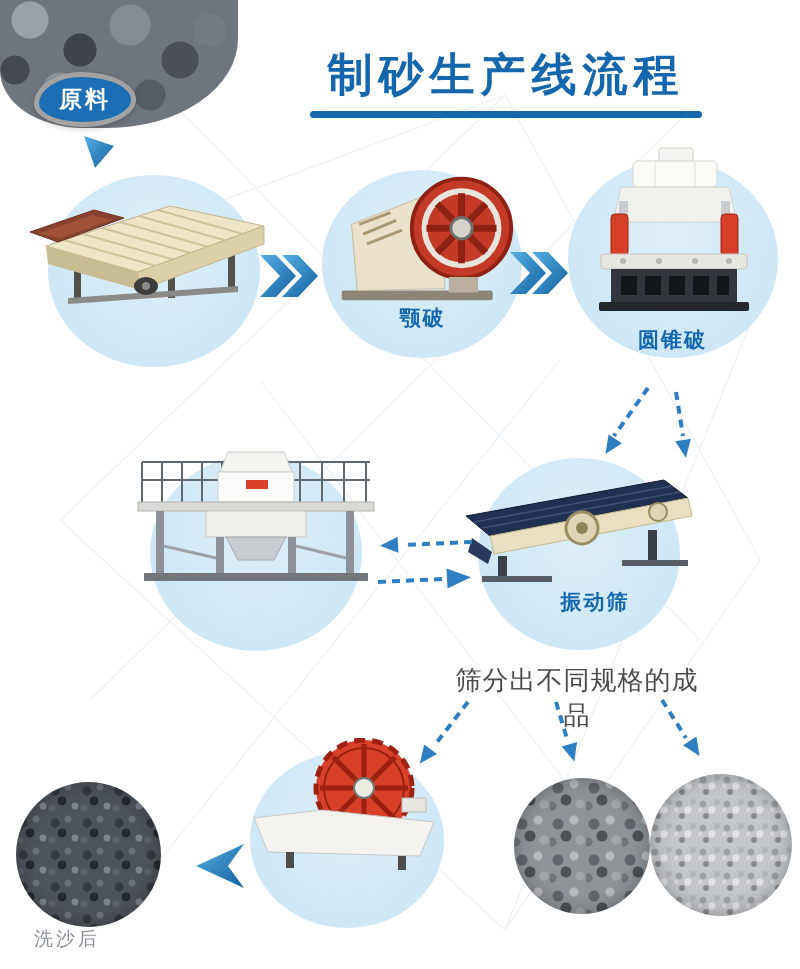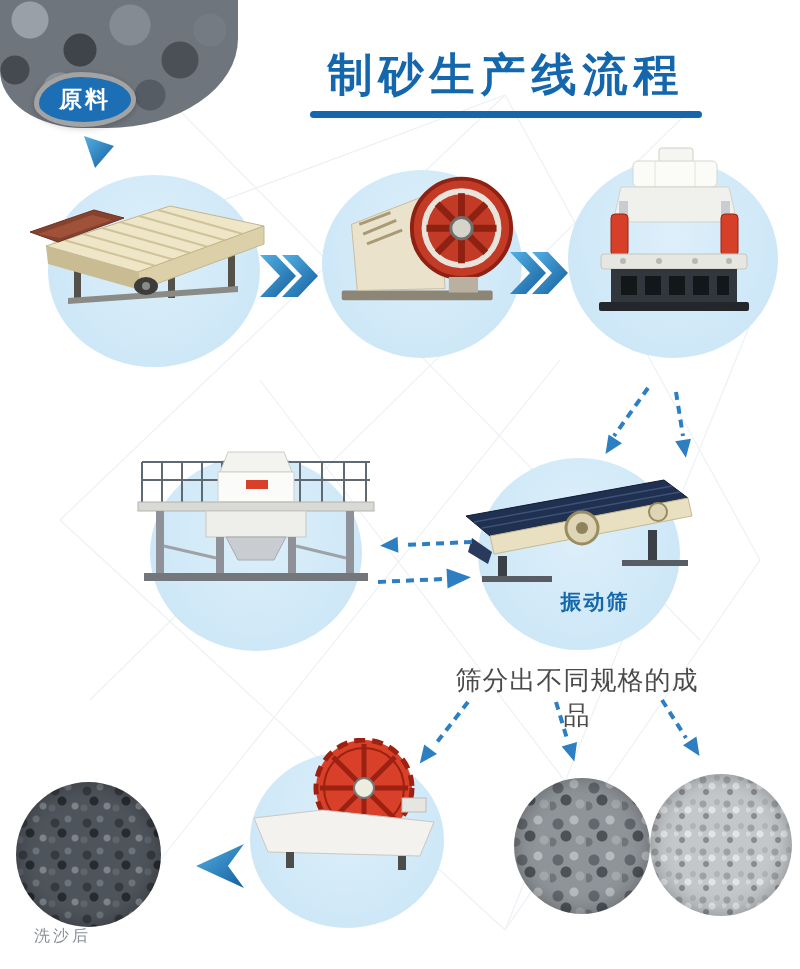--- a/index.html
+++ b/index.html
@@ -56,21 +56,21 @@
     radial-gradient(circle at 2px 28px,#70757a 4px,transparent 5px);
     background-size:36px 36px;}
   .gravel-fine{background-color:#c3c7ca;background-image:
     radial-gradient(circle at 5px 6px,#9da1a4 3px,transparent 4px),
     radial-gradient(circle at 14px 12px,#e2e4e6 3px,transparent 4px),
     radial-gradient(circle at 8px 18px,#888c90 2.5px,transparent 3.5px),
     radial-gradient(circle at 19px 4px,#b0b4b7 2.5px,transparent 3.5px),
     radial-gradient(circle at 2px 12px,#d6d8da 2px,transparent 3px);
     background-size:24px 24px;}
   .note{position:absolute;z-index:6;font-size:26px;color:var(--note-gray);letter-spacing:1px;}
-  .caption{position:absolute;z-index:6;font-size:16px;color:var(--caption-gray);letter-spacing:3px;}
+  .caption{position:absolute;z-index:6;font-size:19px;color:var(--caption-gray);letter-spacing:3px;}
 </style>
 </head>
 <body>
 
 <div id="poster">
 
   <svg class="bg-lines" width="800" height="969">
     <g stroke="#edf1f5" stroke-width="1.2" fill="none">
       <line x1="505" y1="95" x2="60" y2="520"></line>
       <line x1="505" y1="95" x2="760" y2="560"></line>
@@ -317,18 +317,20 @@
       <g transform="translate(693,746) rotate(-33)">
           <polygon class="head" points="0,12 -8,-6 8,-6"></polygon>
         </g>
     </g>
 
     <g>
       <polygon points="244,844 196,866 244,888 228,866" fill="url(#gradBlue)"></polygon>
     </g>
   </svg>
 
+  <div class="stage-label" style="left:335px;top:304px;width:175px;">颚破</div>
+  <div class="stage-label" style="left:585px;top:326px;width:175px;">圆锥破</div>
   <div class="stage-label" style="left:505px;top:588px;width:180px;">振动筛</div>
 
   <div class="note" style="left:452px;top:663px;width:250px;text-align:center;">筛分出不同规格的成品</div>
   <div class="caption" style="left:34px;top:926px;width:120px;">洗沙后</div>
 
 </div>
 
 </body></html>

